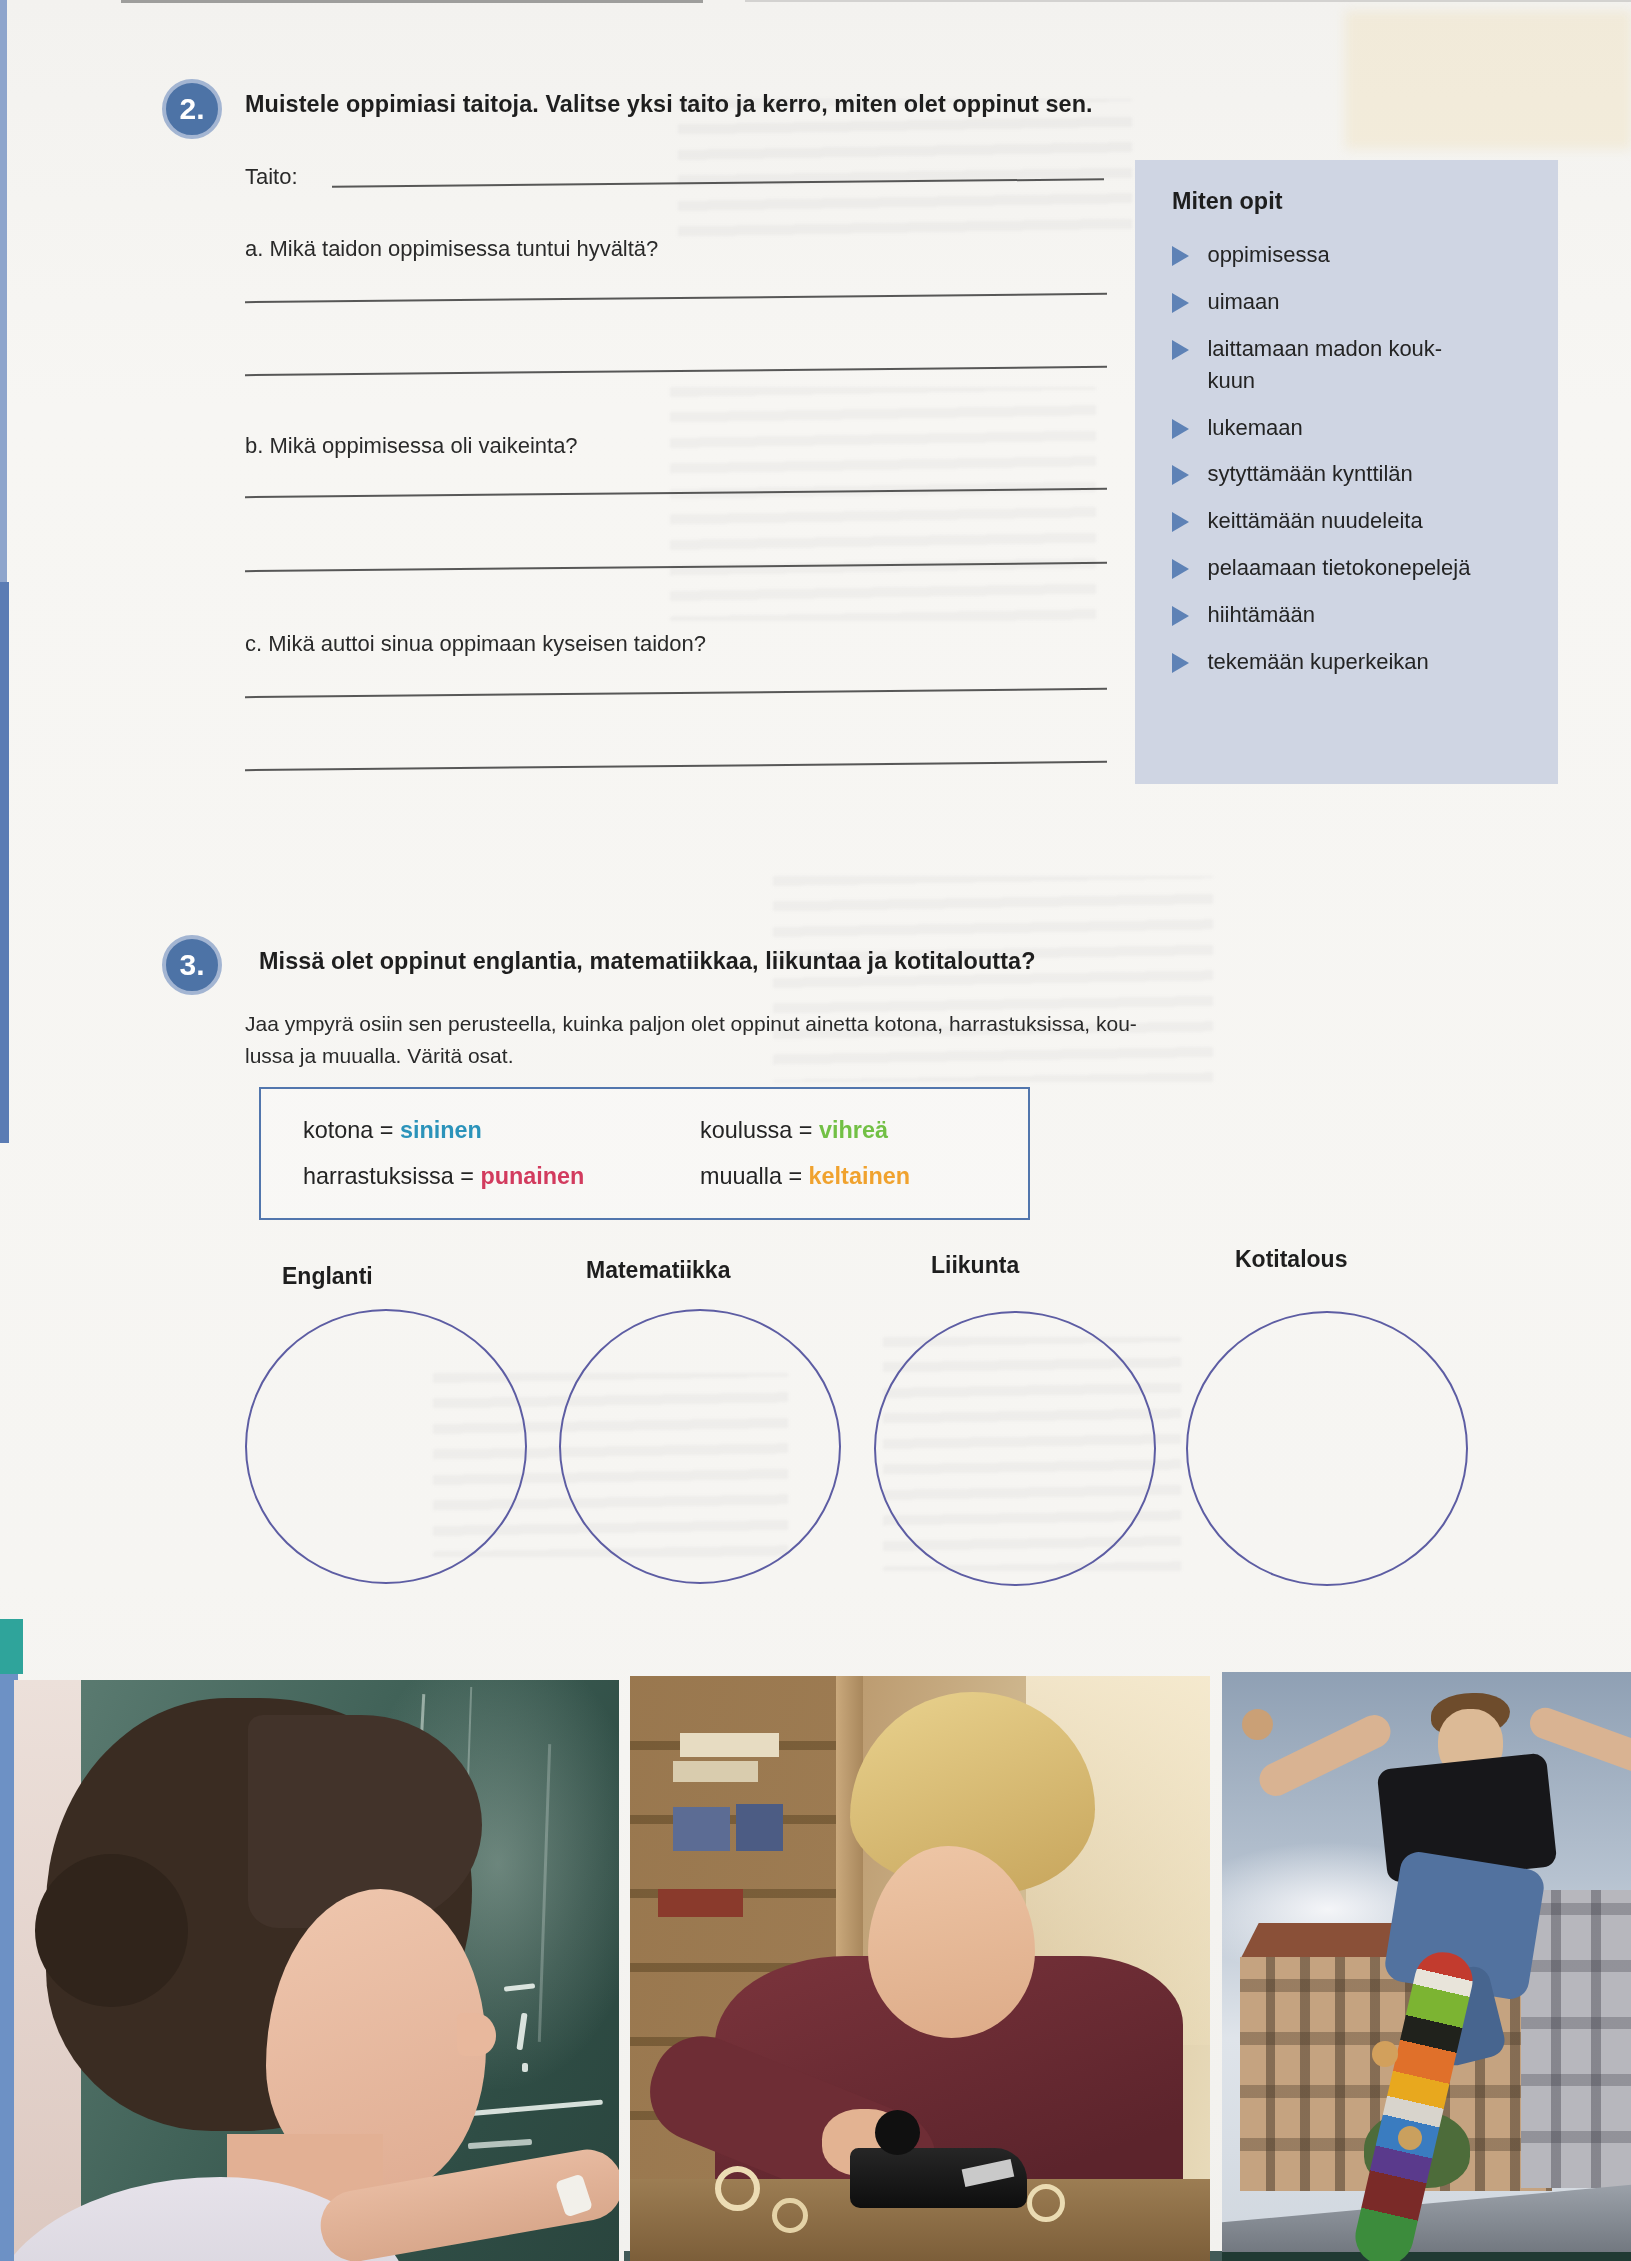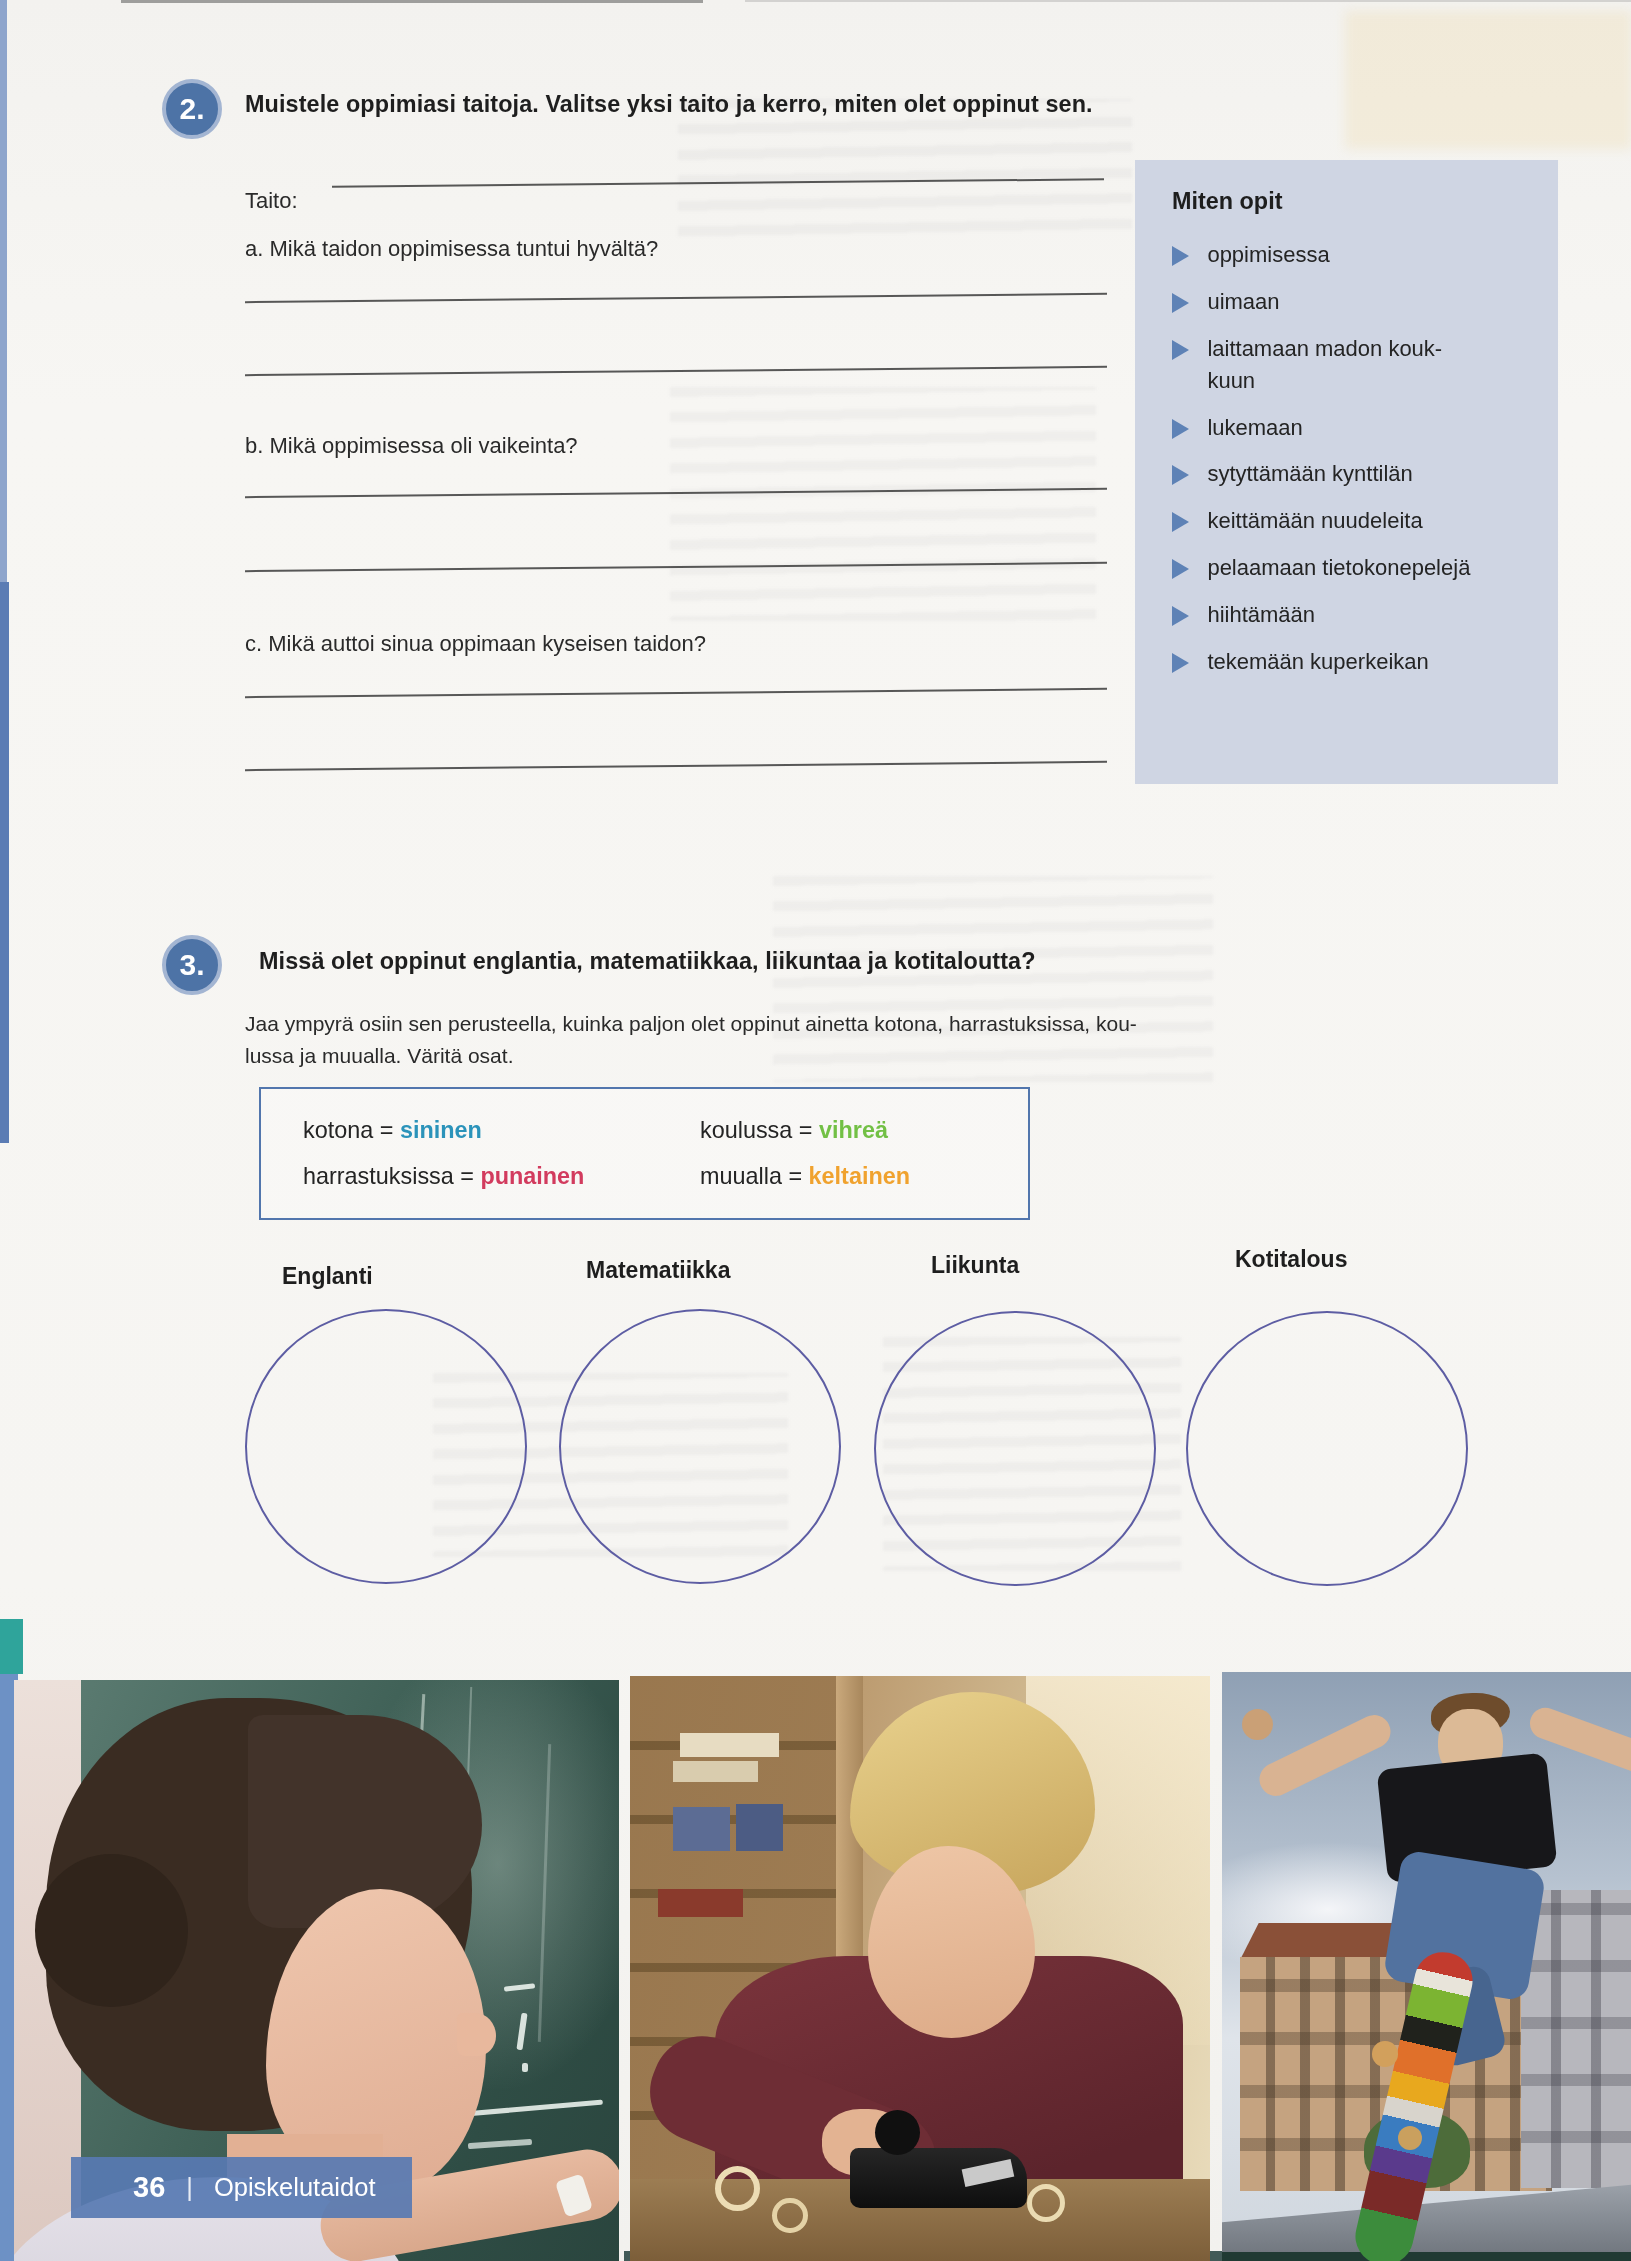--- a/index.html
+++ b/index.html
@@ -155,21 +155,21 @@
   <div class="ghost" style="left:773px;top:876px;width:440px;height:206px;"></div>
   <div class="ghost" style="left:433px;top:1373px;width:355px;height:184px;"></div>
   <div class="ghost" style="left:883px;top:1337px;width:298px;height:234px;"></div>
 
   <section>
     <div class="badge" style="left:162px;top:79px;">
       <span>2.</span>
     </div>
     <h2 class="ex-title" style="left:245px;top:91px;margin:0;">Muistele oppimiasi taitoja. Valitse yksi taito ja kerro, miten olet oppinut sen.</h2>
 
-    <div class="q" style="left:245px;top:188px;text-align:center;">Taito:</div>
+    <div class="q" style="left:245px;top:164px;text-align:center;">Taito:</div>
     <div class="answer-line" style="left:332px;top:182px;width:772px;"></div>
 
     <div class="q" style="left:245px;top:236px;">a. Mikä taidon oppimisessa tuntui hyvältä?</div>
     <div class="answer-line" style="left:245px;top:297px;width:862px;"></div>
     <div class="answer-line" style="left:245px;top:370px;width:862px;"></div>
 
     <div class="q" style="left:245px;top:433px;">b. Mikä oppimisessa oli vaikeinta?</div>
     <div class="answer-line" style="left:245px;top:492px;width:862px;"></div>
     <div class="answer-line" style="left:245px;top:566px;width:862px;"></div>
 
@@ -308,20 +308,15 @@
     <div class="hairtop"></div>
     <div class="head"></div>
     <div class="torso"></div>
     <div class="jeans"></div>
     <div class="shin"></div>
     <div class="board"></div>
     <div class="wheel1"></div>
     <div class="wheel2"></div>
   </figure>
 
-  <div class="footer-banner">
-    <span class="pnum">36</span>
-    <span class="fdiv">|</span>
-    <span class="sect">Opiskelutaidot</span>
-  </div>
 
 </div>
 
 
 </body></html>

